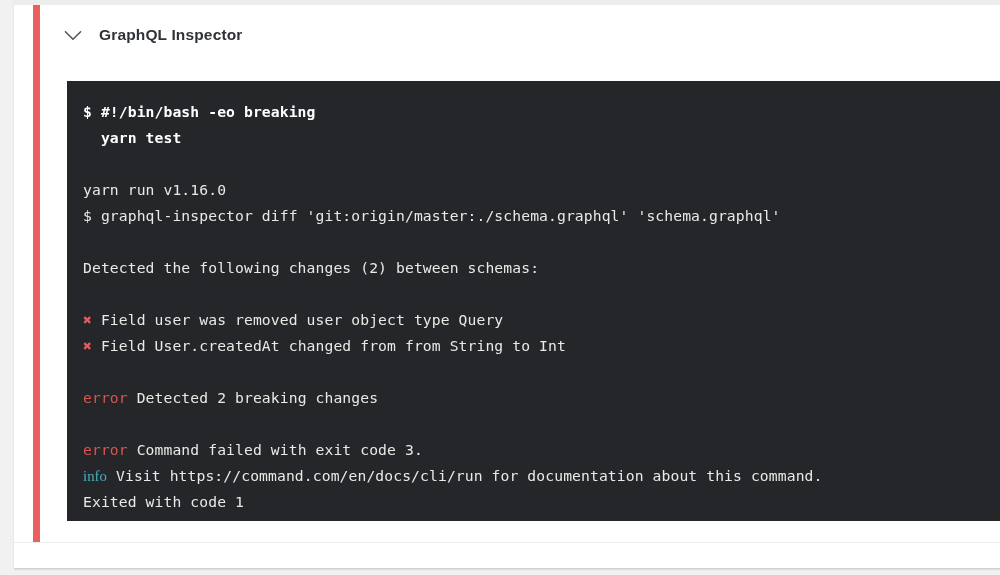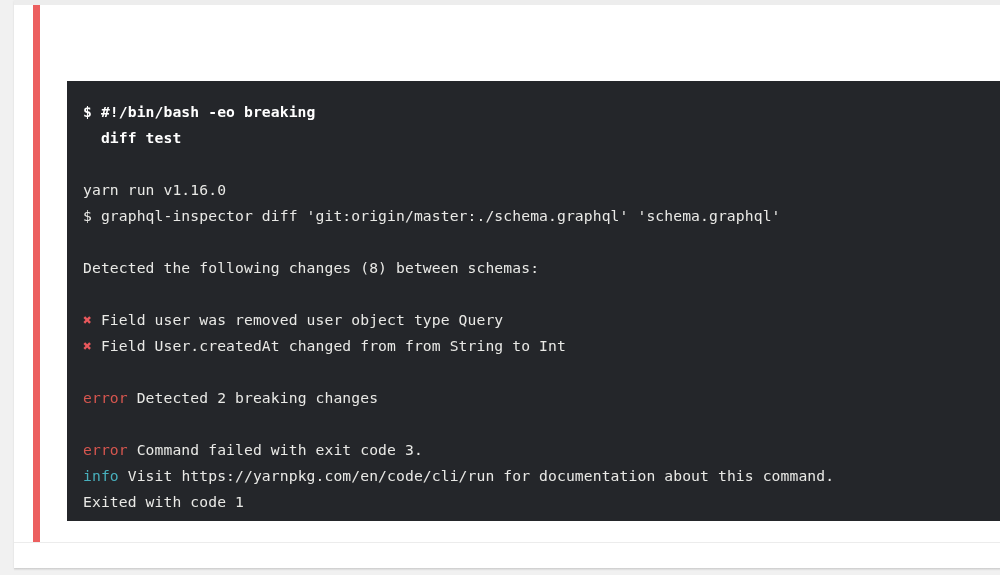--- a/index.html
+++ b/index.html
@@ -98,53 +98,61 @@
     font-family: "DejaVu Sans Mono", "Liberation Mono", monospace;
     font-size: 14.7px;
     line-height: 26px;
     color: #e9e9e6;
     white-space: pre;
     letter-spacing: 0.1px;
   }
   .term-line.blank { color: transparent; }
   .term-line.bold { font-weight: bold; color: #ffffff; }
   .tok-err { color: #d6564f; text-align: right; }
-  .tok-info { color: #48b0bd; }
+  .tok-info { color: #48b0bd; font-family: Liberation Serif, serif; }
   .tok-x {
     color: #e8585c;
     font-weight: bold;
   }
 </style>
 </head>
 <body>
 
 <div id="stage">
 
   <div class="card"></div>
 
   <div class="accent-rail"></div>
 
+  <div class="job-header">
+    <span class="chevron-icon">
+      <svg viewBox="0 0 24 24" width="26" height="26" fill="none" stroke="#4e5359" stroke-width="1.4" stroke-linecap="round" stroke-linejoin="round">
+        <polyline points="5,9 12,16 19,9"></polyline>
+      </svg>
+    </span>
+    <span class="job-title">GraphQL Inspector</span>
+  </div>
 
   <div class="terminal">
     <div id="term-body">
         <div class="term-line bold"><span>$ #!/bin/bash -eo breaking</span></div>
-        <div class="term-line bold"><span>  diff test</span></div>
+        <div class="term-line bold"><span>  yarn test</span></div>
         <div class="term-line blank"><span> </span></div>
         <div class="term-line"><span>yarn run v1.16.0</span></div>
         <div class="term-line"><span>$ graphql-inspector diff 'git:origin/master:./schema.graphql' 'schema.graphql'</span></div>
         <div class="term-line blank"><span> </span></div>
-        <div class="term-line"><span>Detected the following changes (8) between schemas:</span></div>
+        <div class="term-line"><span>Detected the following changes (2) between schemas:</span></div>
         <div class="term-line blank"><span> </span></div>
         <div class="term-line"><span class="tok-x">✖</span><span> Field user was removed user object type Query</span></div>
         <div class="term-line"><span class="tok-x">✖</span><span> Field User.createdAt changed from from String to Int</span></div>
         <div class="term-line blank"><span> </span></div>
         <div class="term-line"><span class="tok-err">error</span><span> Detected 2 breaking changes</span></div>
         <div class="term-line blank"><span> </span></div>
         <div class="term-line"><span class="tok-err">error</span><span> Command failed with exit code 3.</span></div>
-        <div class="term-line"><span class="tok-info">info</span><span> Visit https://yarnpkg.com/en/code/cli/run for documentation about this command.</span></div>
+        <div class="term-line"><span class="tok-info">info</span><span> Visit https://command.com/en/docs/cli/run for documentation about this command.</span></div>
         <div class="term-line"><span>Exited with code 1</span></div>
       </div>
   </div>
 
   <div class="card-bottom-line"></div>
   <div class="card-shadow-bottom"></div>
 
 </div>
 
 </body></html>

